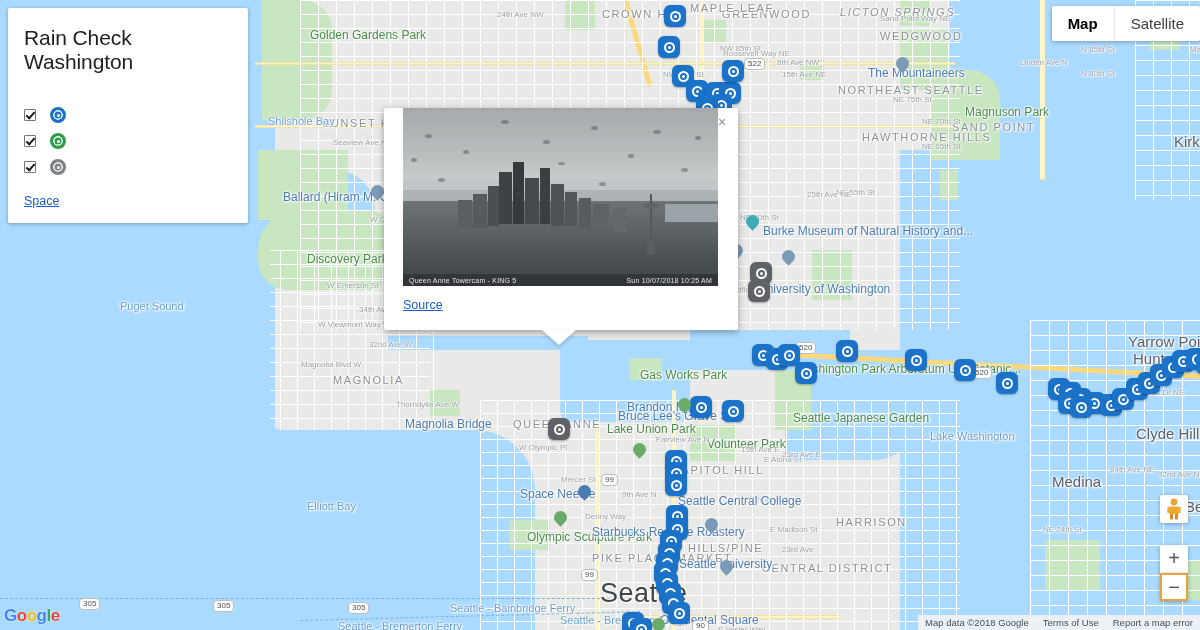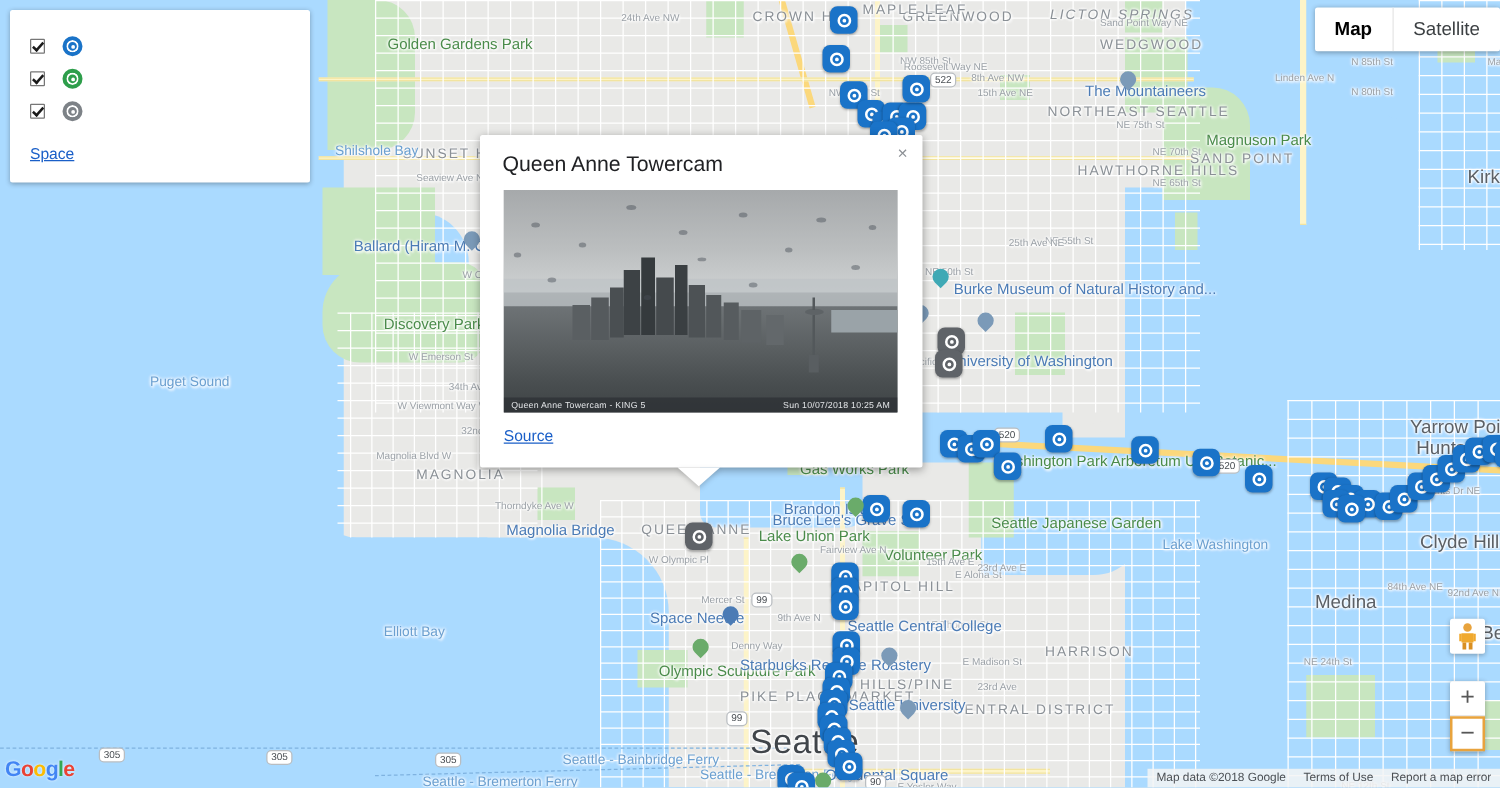--- a/index.html
+++ b/index.html
@@ -759,20 +759,21 @@
   <div class="poipin blu" style="left:578px;top:485px;"></div>
   <div class="poipin grn" style="left:554px;top:511px;"></div>
   <div class="poipin" style="left:705px;top:518px;"></div>
   <div class="poipin" style="left:720px;top:560px;"></div>
   <div class="poipin grn" style="left:652px;top:618px;"></div>
   <div class="poipin" style="left:371px;top:185px;"></div>
   <div class="poipin grn" style="left:678px;top:398px;"></div>
 </div>
 
 <div id="sidebar">
+  <div id="panel-title">Rain Check Washington</div>
   <ul id="layer-list">
       <li class="layer-row">
         <span class="layer-cb on"></span>
         <span class="layer-ico blue">
           <i></i>
         </span>
         <span class="layer-name"></span>
         <span class="layer-count"></span>
       </li>
       <li class="layer-row">
@@ -790,21 +791,20 @@
         </span>
         <span class="layer-name"></span>
         <span class="layer-count"></span>
       </li>
     </ul>
   <a id="about-link">Space</a>
 </div>
 
 <div id="infowindow">
   <div id="iw-close">×</div>
-  <div id="iw-title">Queen Anne Towercam</div>
   <div id="iw-photo">
     <div class="sky"></div>
     <div class="haze"></div>
     <div class="ground"></div>
 
     <div class="bldg" style="left:96px;top:64px;width:13px;height:52px;"></div>
     <div class="bldg" style="left:110px;top:54px;width:11px;height:62px;background:#353a3d;"></div>
     <div class="bldg" style="left:122px;top:70px;width:14px;height:46px;background:#454a4d;"></div>
     <div class="bldg" style="left:85px;top:78px;width:11px;height:40px;background:#4a4f52;"></div>
     <div class="bldg" style="left:137px;top:60px;width:10px;height:56px;background:#3a3f42;"></div>

